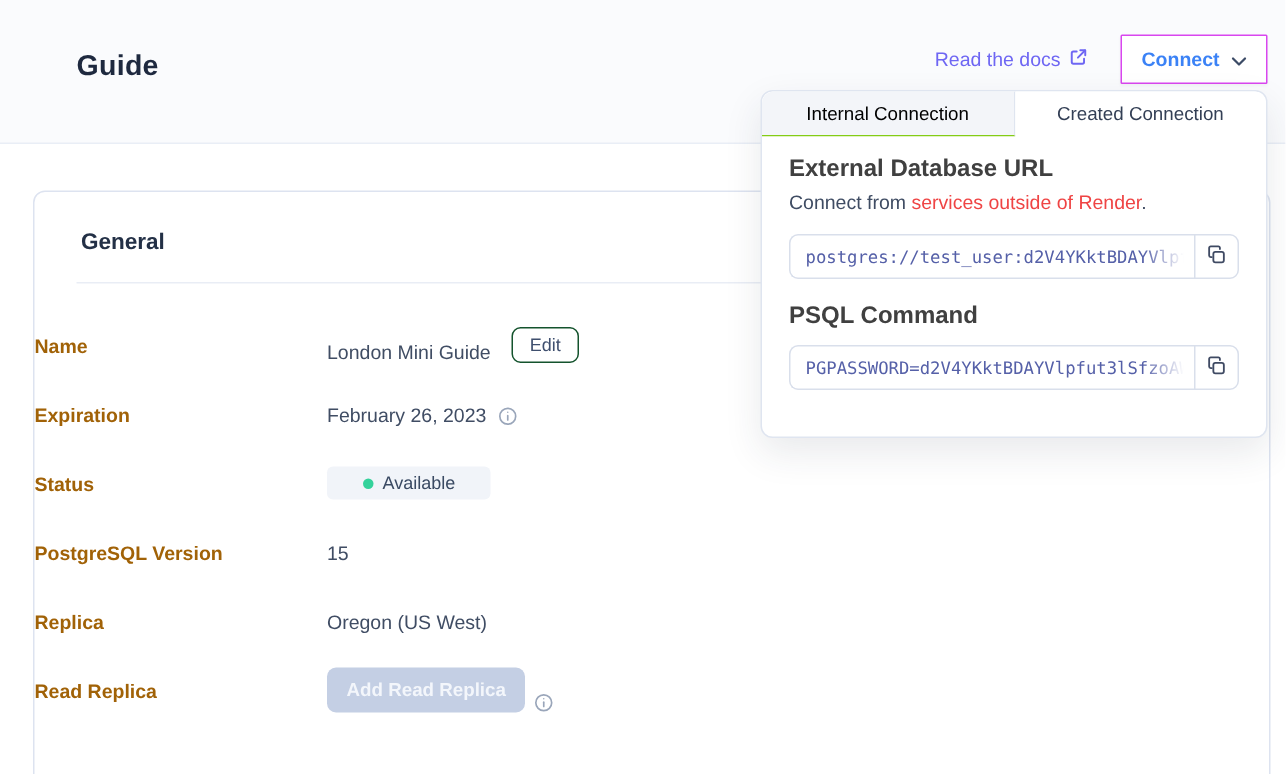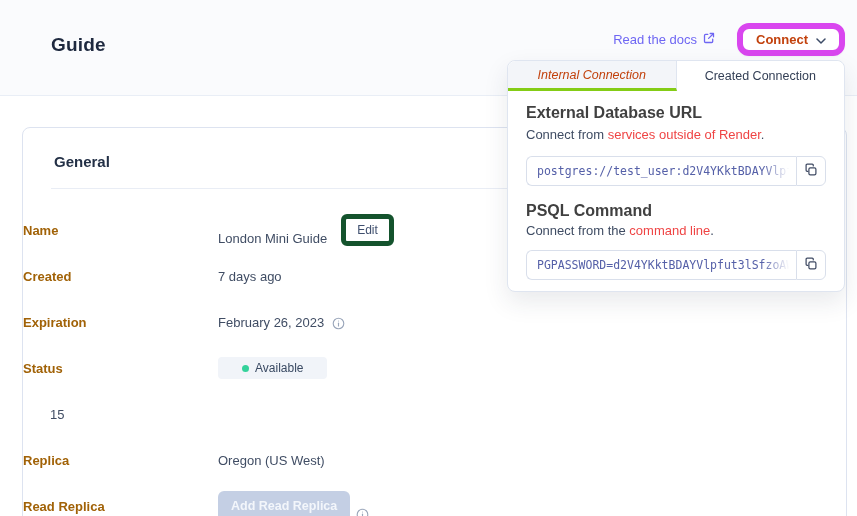--- a/index.html
+++ b/index.html
@@ -10,58 +10,58 @@
   
   .header { position:absolute; left:0; top:0; width:857px; height:96px;
     background:#fafbfd; border-bottom:1px solid #e9eef6; }
   .page-title { position:absolute; left:22px; top:34px; font-size:19px;
     font-weight:700; color:#1e293f; letter-spacing:.2px;margin-left:29px; }
   .header-actions { position:absolute; right:12px; top:23px; height:33px;
     display:flex; align-items:center; gap:22px; }
   .docs-link { display:flex; align-items:center; gap:6px; color:#6e66f3;
     font-size:13px; cursor:pointer; text-decoration:none; }
   .connect-btn { display:flex; align-items:center; gap:8px; background:#fff;
-    border:6px solid #d946ef; border-radius:12px; height:33px; padding:0 13px;
-    font-size:13px; font-weight:600; color:#c2410c; cursor:pointer;
+    border:1px solid #d946ef; border-radius:1px; height:33px; padding:0 13px;
+    font-size:13px; font-weight:600; color:#3b82f6; cursor:pointer;
     box-shadow:0 1px 2px rgba(30,41,63,.04); font-family:inherit; }
 
   
   .card { position:absolute; left:22px; top:127px; width:825px; height:440px;
     background:#fff; border:1px solid #dde3f0; border-radius:8px; }
   .card-heading { padding:24px 28px 0 31px; font-size:15px; font-weight:600;
     color:#233046; line-height:19px; }
   .card-divider { height:1px; background:#e9edf5; margin:17px 28px 0 28px; }
   .rows { padding-top:18px; }
   .row { display:flex; align-items:center; height:46px; }
   .row-label { width:168px; text-align:left; font-size:13px; font-weight:600;
     color:#a16207; flex:none; }
   .row-value { margin-left:27px; display:flex; align-items:flex-end; gap:14px;
     font-size:13px; color:#404d64; }
-  .edit-btn { background:#fff; border:5px solid #14532d; border-radius:6px;
+  .edit-btn { background:#fff; border:1px solid #14532d; border-radius:6px;
     padding:4px 11px; font-size:12px; color:#3f4f6e; cursor:pointer;
     font-family:inherit; }
   .badge { display:inline-flex; align-items:center; gap:6px; background:#f1f4f9;
     border-radius:4px; padding:4px 24px; font-size:12px; color:#3a4a63; }
   .dot { width:7px; height:7px; border-radius:50%; background:#34d29b; }
   .disabled-btn { background:#c4cfe4; border:none; border-radius:6px;
     padding:8px 13px; font-size:12.5px; font-weight:600; color:#f3f6fb;
     cursor:not-allowed; font-family:inherit; }
   .info-ic { display:inline-flex; margin-left:-6px; }
   .row-value .gap-s { margin-left:-8px; }
 
   
   .popover { position:absolute; left:507px; top:60px; width:338px; height:232px;
     background:#fff; border:1px solid #dfe5f0; border-radius:8px;
     box-shadow:0 10px 25px rgba(35,48,70,.10); z-index:5; }
   .tabs { display:flex; height:30px; }
   .tab { flex:1; display:flex; align-items:center; justify-content:center;
     font-size:12.5px; cursor:pointer; }
-  .tab.inactive { background:#f3f5f9; color:#c2410c;
-    border-bottom:3px solid #84cc16; border-right:1px solid #dfe5f0;
-    border-top-left-radius:8px;font-style:italic; }
+  .tab.inactive { background:#f3f5f9; color:#000000;
+    border-bottom:1px solid #84cc16; border-right:1px solid #dfe5f0;
+    border-top-left-radius:8px; }
   .tab.active { background:#fff; color:#333f55; border-top-right-radius:8px; }
   .pop-content { padding:14px 18px 16px 18px; }
   .pop-heading { font-size:16px; font-weight:700; color:#404040;
     line-height:16px; }
   .pop-desc { margin-top:6px; font-size:13px; line-height:16px; color:#3f4c63; }
   .pop-desc a { color:#ef4444; text-decoration:none; cursor:pointer; }
   .h2-gap { margin-top:17px; }
   .desc-tight { margin-top:4px; }
   .input-group { margin-top:13px; display:flex; height:30px; }
   .input-group.g2 { margin-top:11px; }
@@ -111,26 +111,20 @@
   <div class="rows">
 
     <div class="row">
       <div class="row-label">Name</div>
       <div class="row-value">
         <span>London Mini Guide</span>
         <button class="edit-btn">Edit</button>
       </div>
     </div>
 
-    <div class="row">
-      <div class="row-label">Created</div>
-      <div class="row-value">
-        <span>7 days ago</span>
-      </div>
-    </div>
 
     <div class="row">
       <div class="row-label">Expiration</div>
       <div class="row-value">
         <span>February 26, 2023</span>
         <span class="info-ic">
           <svg width="13" height="13" viewBox="0 0 14 14" fill="none" stroke="#9aa6ba" stroke-width="1.2" stroke-linecap="round">
               <circle cx="7" cy="7" r="5.7"></circle>
               <path d="M7 6.6v3.1"></path>
               <circle cx="7" cy="4.2" r="0.55" fill="#9aa6ba" stroke="none"></circle>
@@ -143,20 +137,21 @@
       <div class="row-label">Status</div>
       <div class="row-value">
         <span class="badge">
           <span class="dot"></span>
           <span>Available</span>
         </span>
       </div>
     </div>
 
     <div class="row">
+      <div class="row-label">PostgreSQL Version</div>
       <div class="row-value">
         <span>15</span>
       </div>
     </div>
 
     <div class="row">
       <div class="row-label">Replica</div>
       <div class="row-value">
         <span>Oregon (US West)</span>
       </div>
@@ -198,23 +193,20 @@
         <span>
           <svg width="14" height="14" viewBox="0 0 16 16" fill="none" stroke="#3f4a63" stroke-width="1.4" stroke-linecap="round" stroke-linejoin="round">
             <rect x="5.6" y="5.6" width="8" height="8" rx="1.6"></rect>
             <path d="M10.6 3.4v-.8a1.2 1.2 0 0 0-1.2-1.2H3.6a1.2 1.2 0 0 0-1.2 1.2v5.8a1.2 1.2 0 0 0 1.2 1.2h.8"></path>
           </svg>
         </span>
       </button>
     </div>
 
     <div class="pop-heading h2-gap">PSQL Command</div>
-    <div class="pop-desc desc-tight">
-      <span>Connect from the </span><a>command line</a><span>.</span>
-    </div>
     <div class="input-group g2">
       <div class="code-box">
         <span class="code-text">PGPASSWORD=d2V4YKktBDAYVlpfut3lSfzoAWhwb3rx p</span>
       </div>
       <button class="copy-btn">
         <span>
           <svg width="14" height="14" viewBox="0 0 16 16" fill="none" stroke="#3f4a63" stroke-width="1.4" stroke-linecap="round" stroke-linejoin="round">
             <rect x="5.6" y="5.6" width="8" height="8" rx="1.6"></rect>
             <path d="M10.6 3.4v-.8a1.2 1.2 0 0 0-1.2-1.2H3.6a1.2 1.2 0 0 0-1.2 1.2v5.8a1.2 1.2 0 0 0 1.2 1.2h.8"></path>
           </svg>

